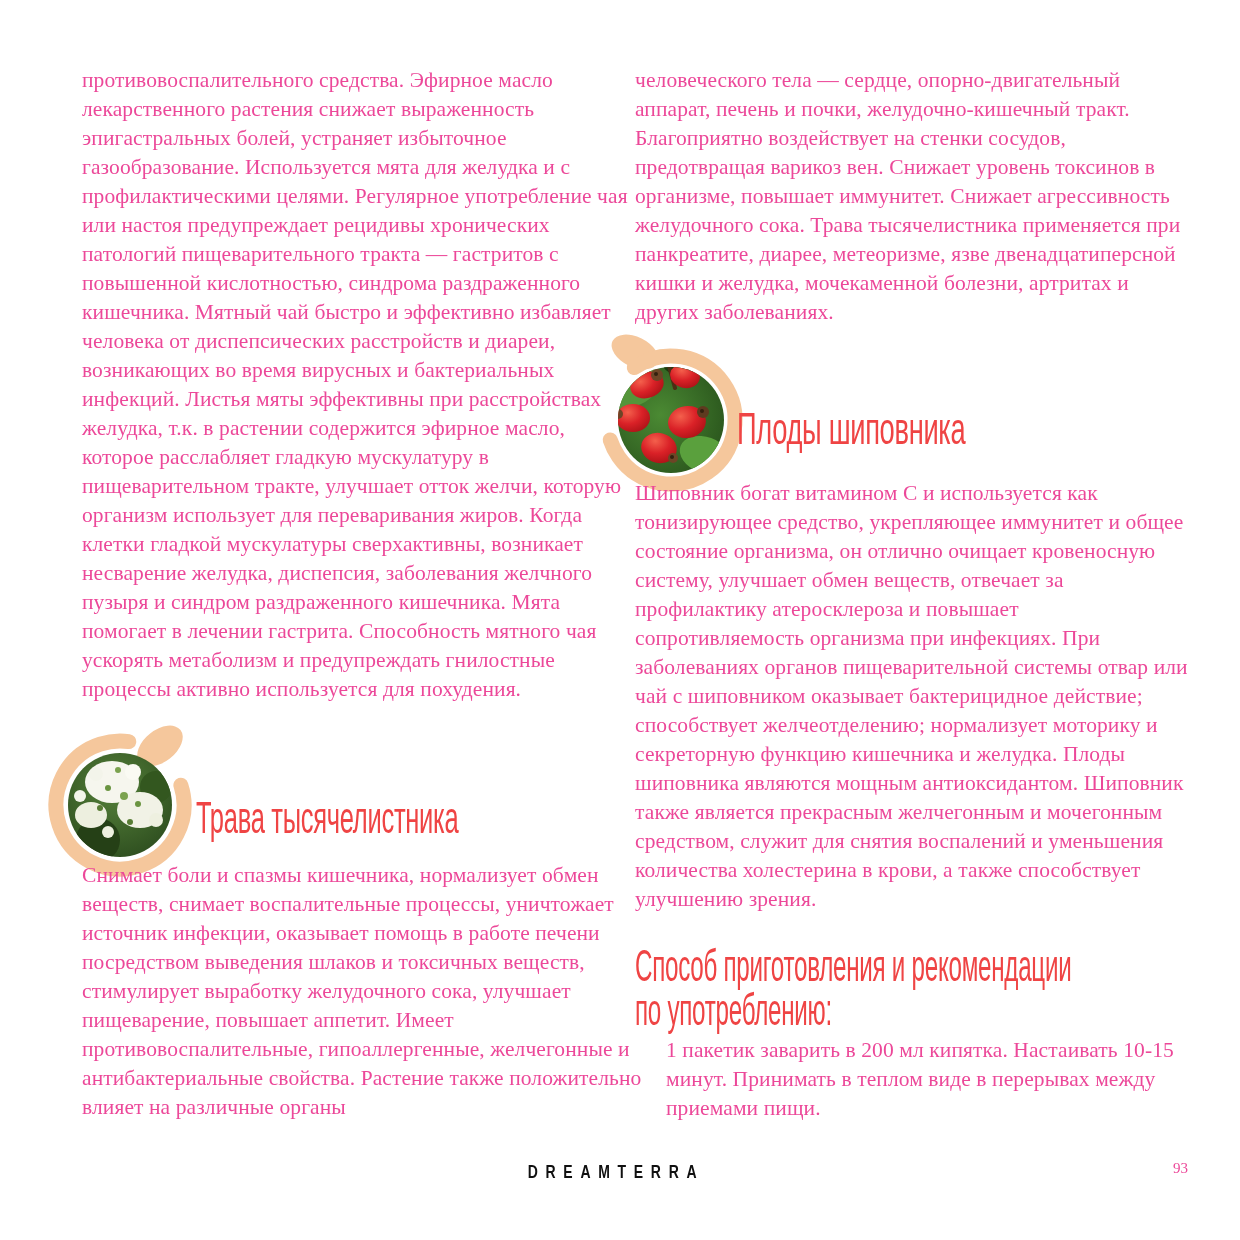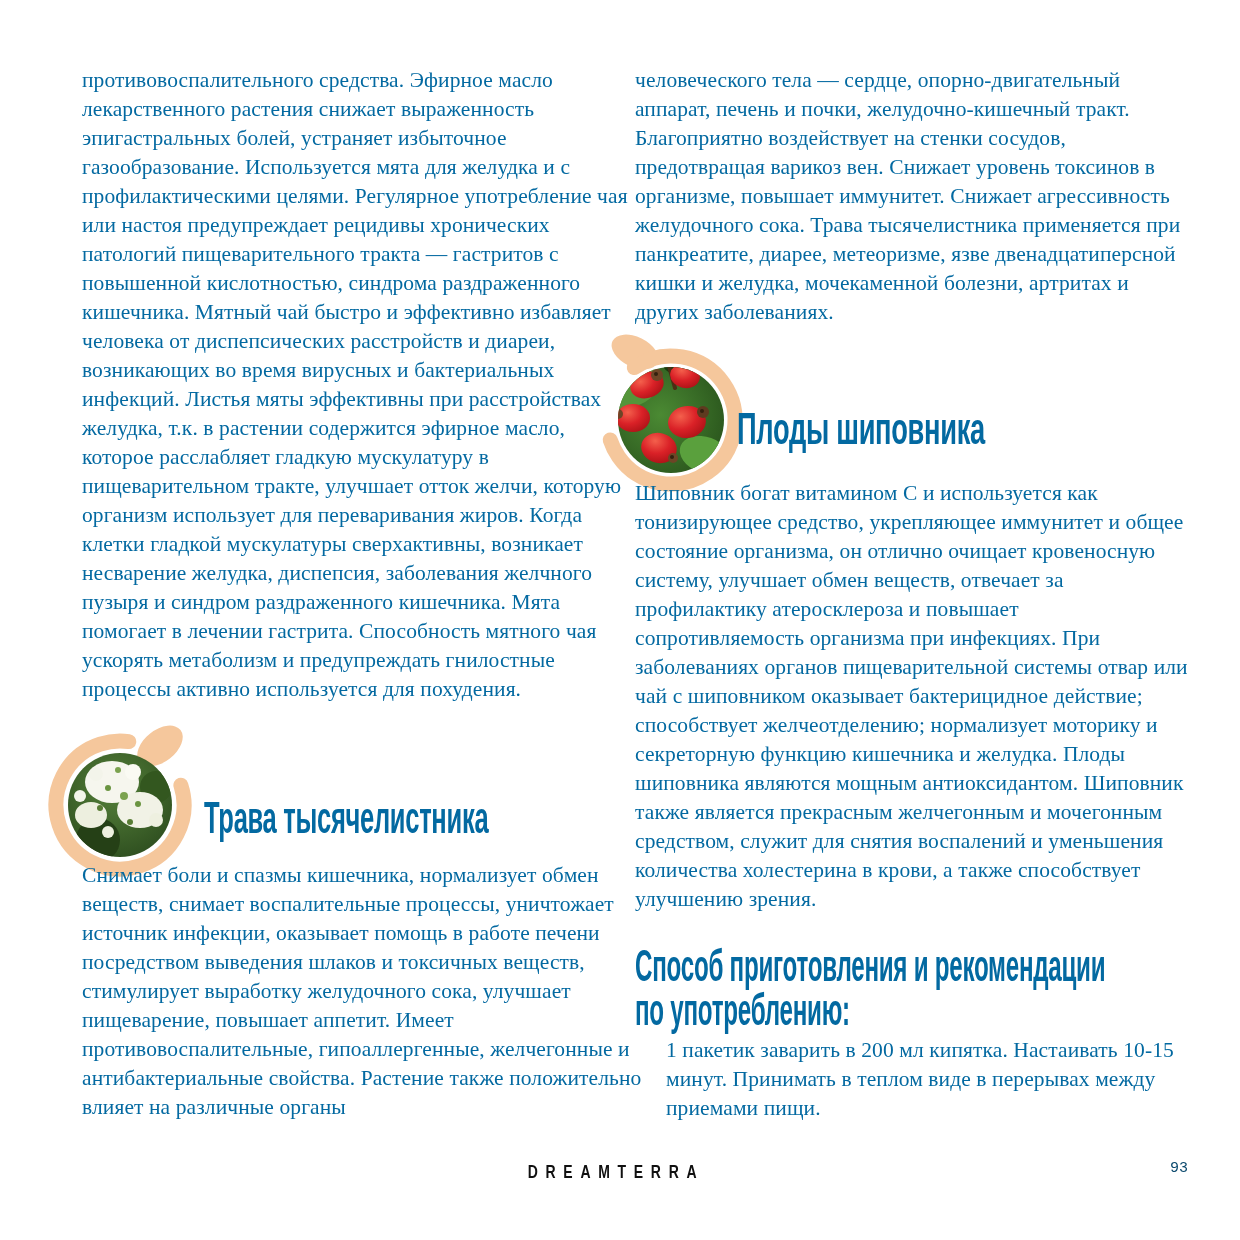--- a/index.html
+++ b/index.html
@@ -3,44 +3,44 @@
 <meta charset="utf-8">
 <style>
   html,body{margin:0;padding:0;}
   body{
     width:1240px;height:1240px;position:relative;background:#ffffff;
     font-family:"Liberation Serif","DejaVu Serif",serif;color:#141414;
     overflow:hidden;
   }
   .para{
     position:absolute;font-size:21.5px;line-height:29px;letter-spacing:0.1px;
-    text-align:left;color:#0369a1;
+    text-align:left;color:#ec4899;
   }
   .h-display{
     position:absolute;font-family:"Liberation Sans","DejaVu Sans",sans-serif;
-    font-weight:700;color:#0369a1;white-space:nowrap;
+    font-weight:400;color:#ef4444;white-space:nowrap;
   }
   .squeeze{
     display:inline-block;transform:scaleX(0.58);transform-origin:0 50%;
     letter-spacing:-0.5px;
   }
   .section-title{font-size:44px;line-height:46px;}
   .prep-title{font-size:44px;line-height:44px;}
   .figure{position:absolute;}
   .footer-brand{
     position:absolute;left:0;right:8px;top:1162px;text-align:center;
     font-family:"Liberation Sans","DejaVu Sans",sans-serif;
   }
   .brand-inner{
     display:inline-block;font-weight:700;font-size:14px;letter-spacing:0.55em;
     transform:scaleY(1.35);color:#101010;
   }
   .page-number{
-    position:absolute;right:52px;top:1160px;font-family:Liberation Mono, monospace;
-    font-size:15px;color:#0c4a6e;
+    position:absolute;right:52px;top:1160px;font-family:Liberation Serif, serif;
+    font-size:15px;color:#ec4899;
   }
 </style>
 </head>
 <body>
 
 <div class="para" style="left:82px;top:66px;width:552px;">противовоспалительного средства. Эфирное масло лекарственного растения снижает выраженность эпигастральных болей, устраняет избыточное газообразование. Используется мята для желудка и с профилактическими целями. Регулярное употребление чая или настоя предупреждает рецидивы хронических патологий пищеварительного тракта — гастритов с повышенной кислотностью, синдрома раздраженного кишечника. Мятный чай быстро и эффективно избавляет человека от диспепсических расстройств и диареи, возникающих во время вирусных и бактериальных инфекций. Листья мяты эффективны при расстройствах желудка, т.к. в растении содержится эфирное масло, которое расслабляет гладкую мускулатуру в пищеварительном тракте, улучшает отток желчи, которую организм использует для переваривания жиров. Когда клетки гладкой мускулатуры сверхактивны, возникает несварение желудка, диспепсия, заболевания желчного пузыря и синдром раздраженного кишечника. Мята помогает в лечении гастрита. Способность мятного чая ускорять метаболизм и предупреждать гнилостные процессы активно используется для похудения.</div>
 
 <div class="figure" style="left:38px;top:712px;width:180px;height:185px;">
   <svg width="180" height="185" viewBox="0 0 180 185">
     <defs>
@@ -73,21 +73,21 @@
       <circle cx="86" cy="84" r="4" fill="#7ba24f"></circle>
       <circle cx="70" cy="76" r="3" fill="#6a9441"></circle>
       <circle cx="100" cy="92" r="3" fill="#6a9441"></circle>
       <circle cx="62" cy="96" r="3" fill="#587d35"></circle>
       <circle cx="92" cy="110" r="3" fill="#587d35"></circle>
       <circle cx="80" cy="58" r="3" fill="#7ba24f"></circle>
     </g>
   </svg>
 </div>
 
-<div class="h-display section-title" style="left:204px;top:795px;">
+<div class="h-display section-title" style="left:196px;top:795px;">
   <span class="squeeze">Трава тысячелистника</span>
 </div>
 
 <div class="para" style="left:82px;top:861px;width:560px;">Снимает боли и спазмы кишечника, нормализует обмен веществ, снимает воспалительные процессы, уничтожает источник инфекции, оказывает помощь в работе печени посредством выведения шлаков и токсичных веществ, стимулирует выработку желудочного сока, улучшает пищеварение, повышает аппетит. Имеет противовоспалительные, гипоаллергенные, желчегонные и антибактериальные свойства. Растение также положительно влияет на различные органы</div>
 
 <div class="para" style="left:635px;top:66px;width:552px;">человеческого тела — сердце, опорно-двигательный аппарат, печень и почки, желудочно-кишечный тракт. Благоприятно воздействует на стенки сосудов, предотвращая варикоз вен. Снижает уровень токсинов в организме, повышает иммунитет. Снижает агрессивность желудочного сока. Трава тысячелистника применяется при панкреатите, диарее, метеоризме, язве двенадцатиперсной кишки и желудка, мочекаменной болезни, артритах и других заболеваниях.</div>
 
 <div class="figure" style="left:585px;top:330px;width:180px;height:185px;">
   <svg width="180" height="185" viewBox="0 0 180 185">
     <defs>

